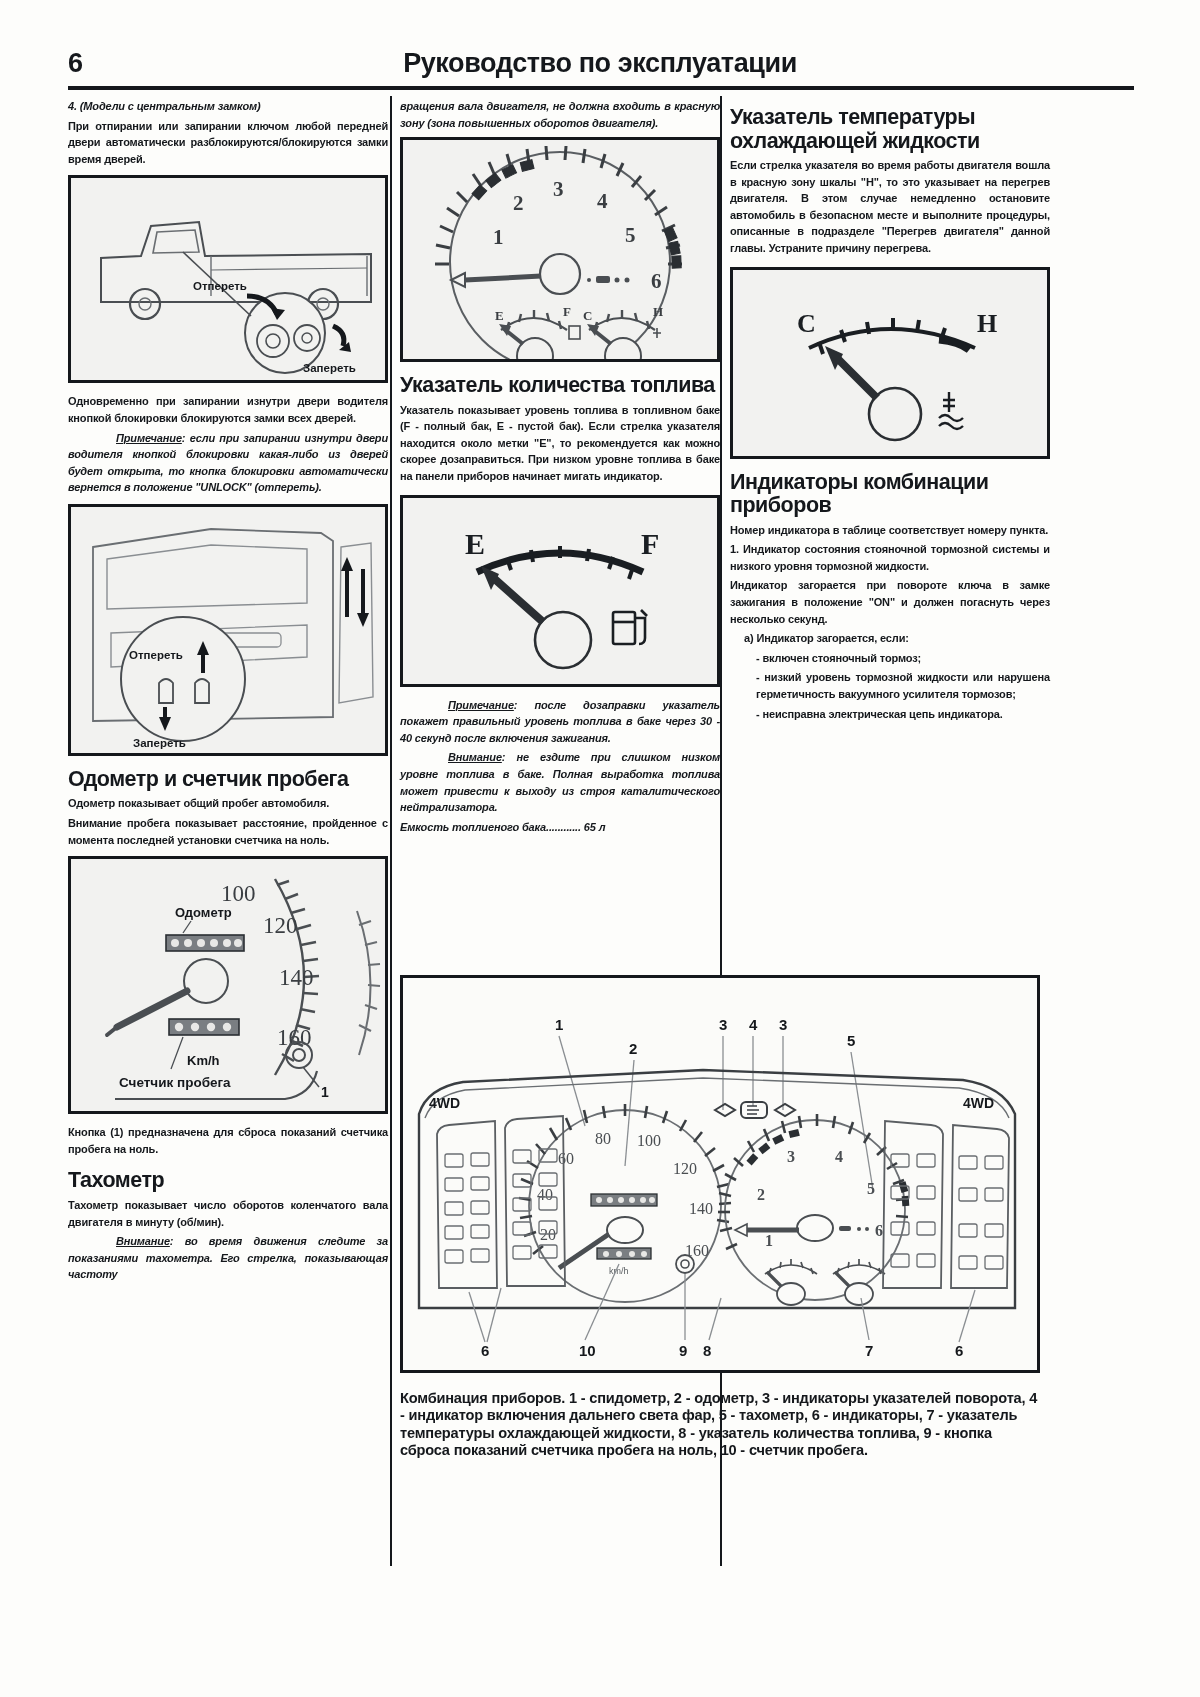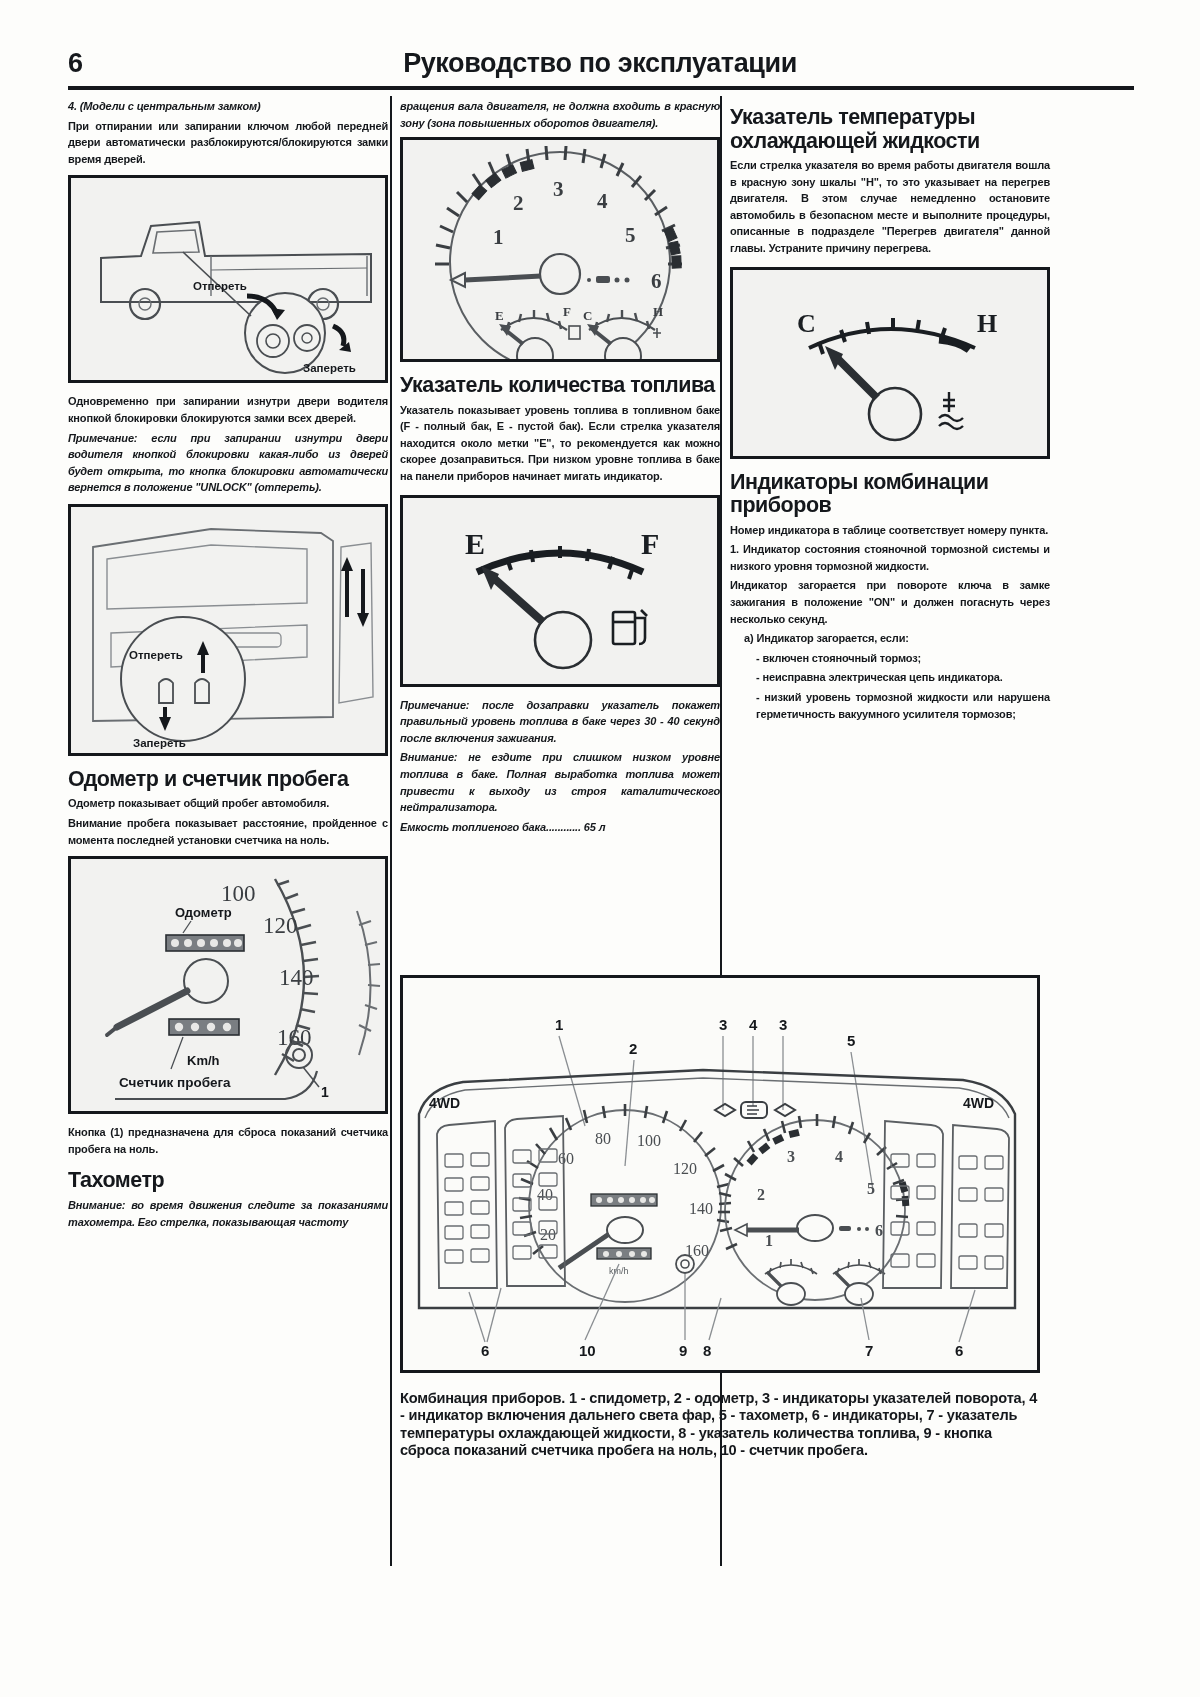--- a/index.html
+++ b/index.html
@@ -75,21 +75,21 @@
     font-size: 11px;
     line-height: 16.6px;
     text-align: justify;
     font-weight: 600;
     letter-spacing: -0.15px;
   }
   p.ital {
     font-style: italic;
   }
   p.nojust { text-align: left; }
-  .uline { font-style: italic; font-weight: 700; }
+  .uline { text-decoration: underline; font-style: italic; font-weight: 700; margin-left: 48px; }
   h2 {
     margin: 12px 0 4px 0;
     font-size: 21.5px;
     line-height: 23.5px;
     font-weight: 700;
     letter-spacing: -0.5px;
   }
   .indent { padding-left: 14px; }
   .indent2 { padding-left: 26px; }
   .dotline { white-space: nowrap; }
@@ -299,20 +299,21 @@
           <text x="250" y="238" font-family="Liberation Sans, sans-serif" font-size="14" font-weight="700" fill="#15181c">1</text>
 
           <path d="M44 240 L214 240 Q240 236 246 212" fill="none" stroke="#4a4e52" stroke-width="2.2"></path>
         </svg>
       </div>
     </div>
 
     <p>Кнопка (1) предназначена для сброса показаний счетчика пробега на ноль.</p>
 
     <h2>Тахометр</h2>
+    <p>Тахометр показывает число оборотов коленчатого вала двигателя в минуту (об/мин).</p>
     <p class="ital"><span class="uline">Внимание</span><span>: во время движения следите за показаниями тахометра. Его стрелка, показывающая частоту</span></p>
   </div>
 
   <div class="col col2">
 
     <p class="ital">вращения вала двигателя, не должна входить в красную зону (зона повышенных оборотов двигателя).</p>
 
     <div class="fig" style="height:225px; margin-top:6px;">
       <div class="fig-inner">
         <svg viewBox="0 0 314 219" preserveAspectRatio="none">
@@ -481,22 +482,22 @@
         </svg>
       </div>
     </div>
 
     <h2>Индикаторы комбинации приборов</h2>
     <p>Номер индикатора в таблице соответствует номеру пункта.</p>
     <p>1. Индикатор состояния стояночной тормозной системы и низкого уровня тормозной жидкости.</p>
     <p>Индикатор загорается при повороте ключа в замке зажигания в положение "ON" и должен погаснуть через несколько секунд.</p>
     <p class="indent">а) Индикатор загорается, если:</p>
     <p class="indent2">- включен стояночный тормоз;</p>
+    <p class="indent2">- низкий уровень тормозной жидкости или нарушена герметичность вакуумного усилителя тормозов;</p>
     <p class="indent2">- неисправна электрическая цепь индикатора.</p>
-    <p class="indent2">- низкий уровень тормозной жидкости или нарушена герметичность вакуумного усилителя тормозов;</p>
   </div>
 
   <div class="big-fig">
     <svg viewBox="0 0 634 392" preserveAspectRatio="none">
       <rect x="0" y="0" width="634" height="392" fill="#fbfbf9"></rect>
 
       <text x="152" y="52" font-family="Liberation Sans, sans-serif" font-size="15" font-weight="700" fill="#15181c">1</text>
       <text x="226" y="76" font-family="Liberation Sans, sans-serif" font-size="15" font-weight="700" fill="#15181c">2</text>
       <text x="316" y="52" font-family="Liberation Sans, sans-serif" font-size="15" font-weight="700" fill="#15181c">3</text>
       <text x="346" y="52" font-family="Liberation Sans, sans-serif" font-size="15" font-weight="700" fill="#15181c">4</text>

